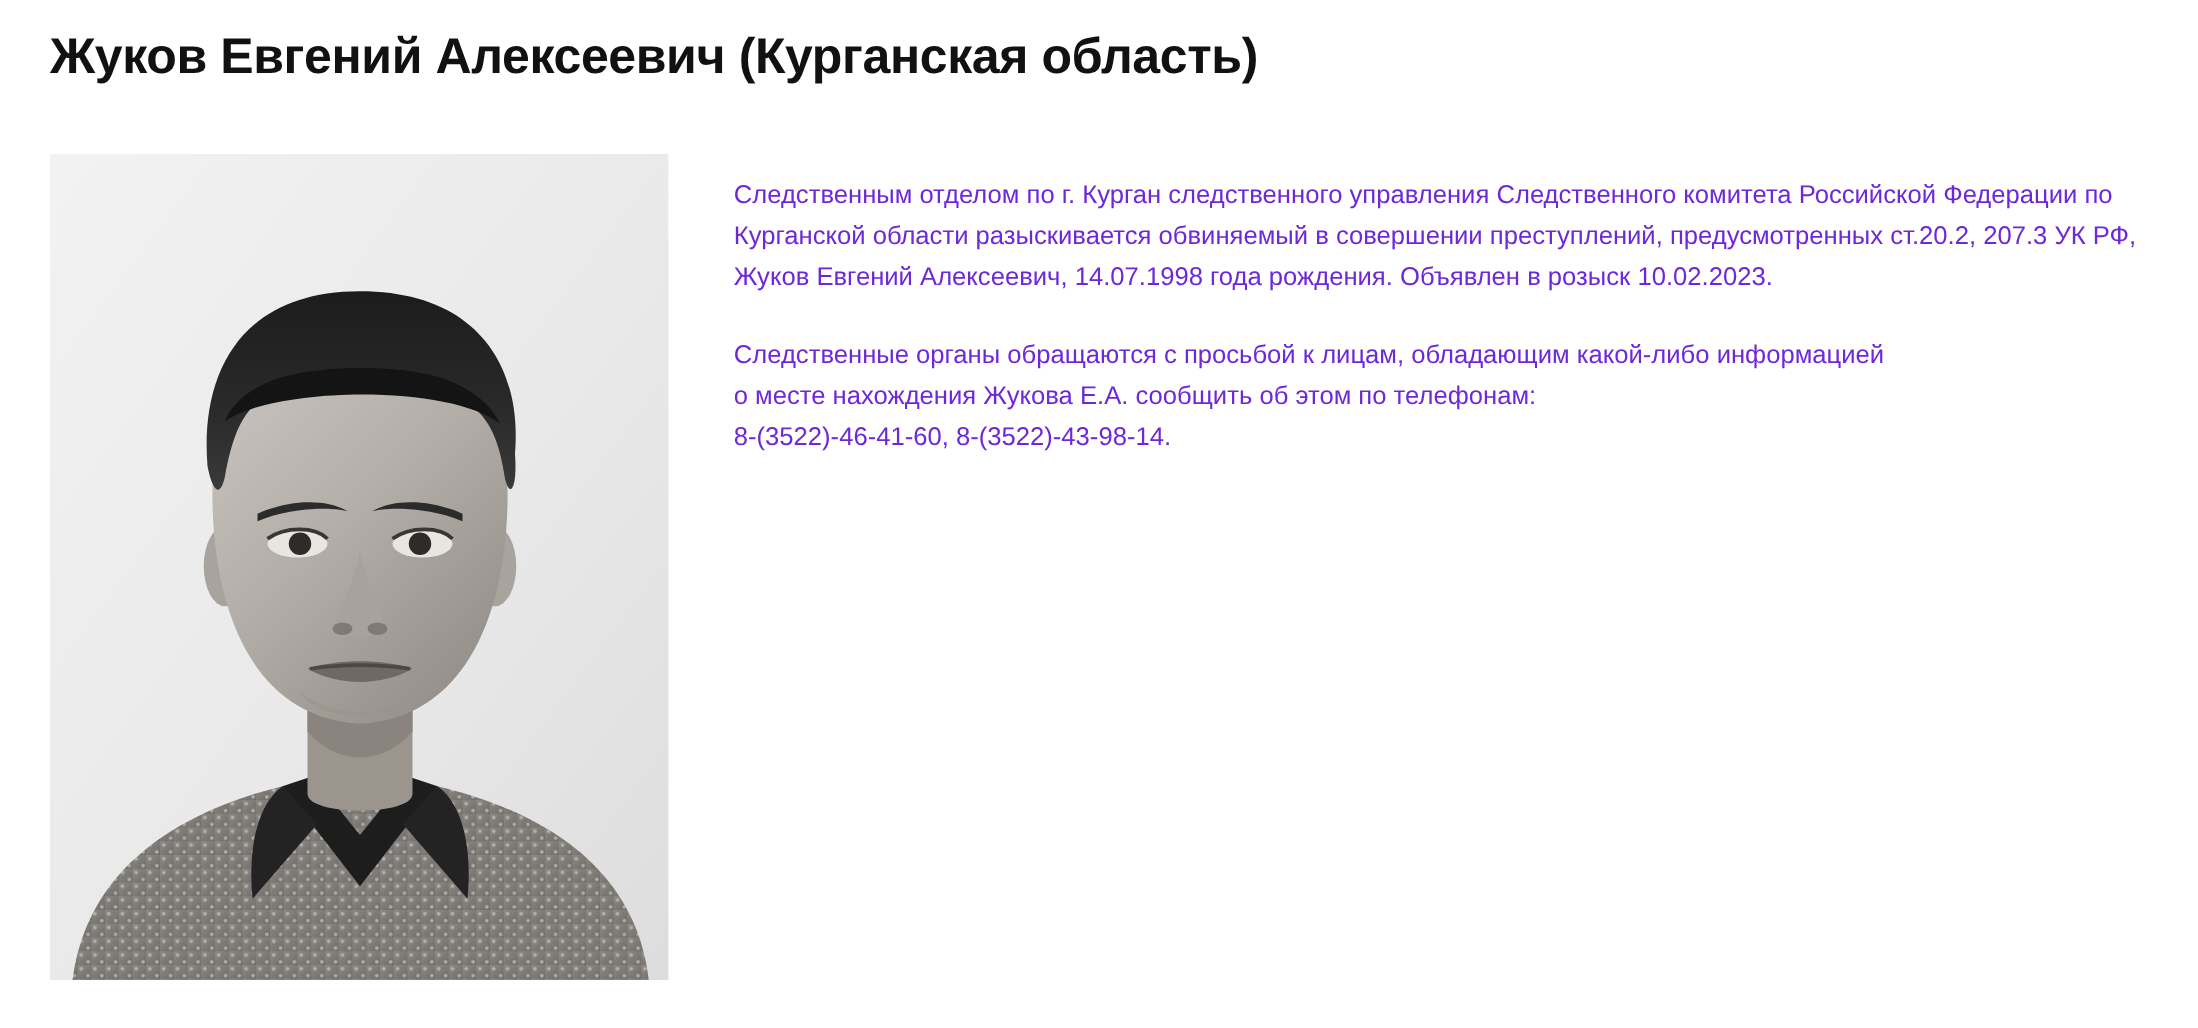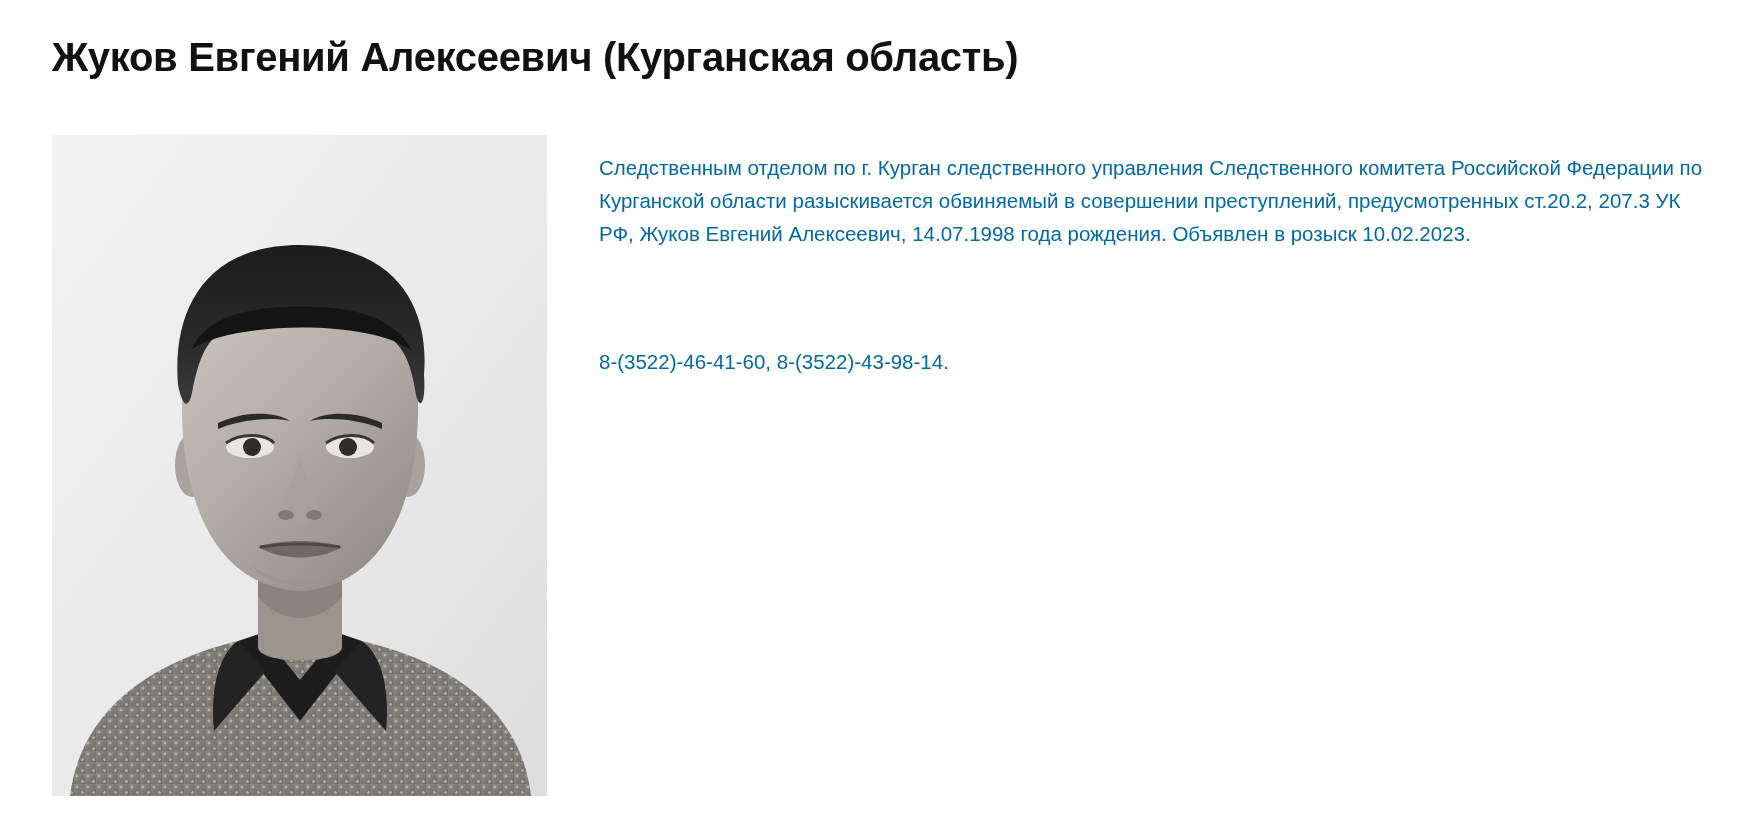--- a/index.html
+++ b/index.html
@@ -13,21 +13,21 @@
     height: 822px;
     font-family: "Liberation Sans", sans-serif;
     color: #1a1a1a;
     overflow: hidden;
   }
   .page {
     position: relative;
     width: 1758px;
     height: 590px;
     box-sizing: border-box;
-    padding: 16px;
+    padding: 4px;
   }
   .page-title {
     margin: 0;
     padding: 16px 0 0 36px;
     font-size: 40px;
     line-height: 1.25;
     font-weight: 700;
     letter-spacing: -0.3px;
     color: #111111;
     font-family: "Liberation Sans", sans-serif;
@@ -55,21 +55,21 @@
   .text-block {
     flex: 1 1 auto;
     padding-left: 52px;
     padding-top: 16px;
     max-width: 1180px;
   }
   .para {
     margin: 0 0 28px 0;
     font-size: 20.5px;
     line-height: 1.62;
-    color: #0369a1;
+    color: #6d28d9;
     font-family: "Liberation Sans", sans-serif;
   }
   .para:last-child {
     margin-bottom: 0;
   }
   .nowrap {
     white-space: nowrap;
     text-align: center;
   }
 </style>
@@ -149,20 +149,22 @@
           <path d="M208 412 C 232 408, 264 408, 288 412" stroke="#4d4844" stroke-width="3" fill="none"></path>
 
           <path d="M200 430 C 224 452, 272 452, 296 430 C 286 456, 210 456, 200 430 Z" fill="#9b948e" opacity="0.6"></path>
         </svg>
       </div>
     </div>
 
     <div class="text-block">
       <p class="para">Следственным отделом по г. Курган следственного управления Следственного комитета Российской Федерации по Курганской области разыскивается обвиняемый в совершении преступлений, предусмотренных ст.20.2, 207.3 УК РФ, Жуков Евгений Алексеевич, 14.07.1998 года рождения. Объявлен в розыск 10.02.2023.</p>
       <p class="para">
+        <span>Следственные органы обращаются с просьбой к лицам, обладающим какой-либо информацией</span>
         <br>
+        <span>о месте нахождения Жукова Е.А. сообщить об этом по телефонам:</span>
         <br>
         <span class="nowrap">8-(3522)-46-41-60, 8-(3522)-43-98-14.</span>
       </p>
     </div>
 
   </div>
 </div>
 
 </body></html>

